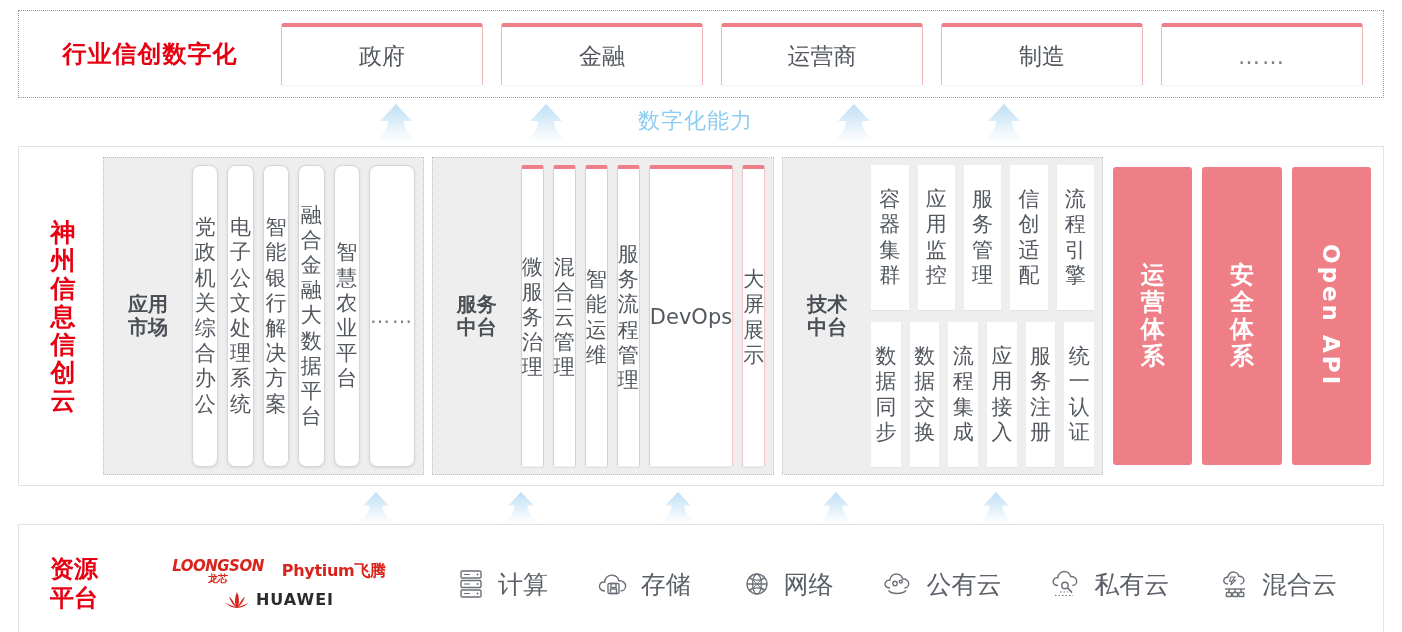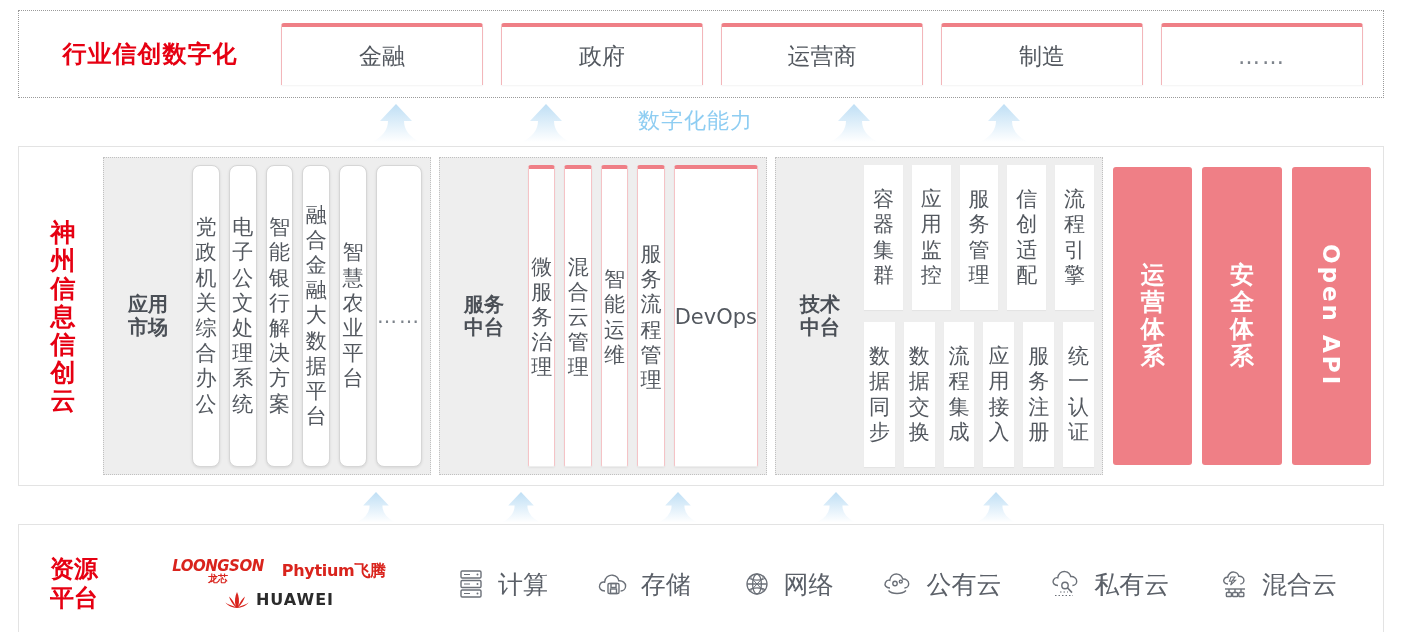--- a/index.html
+++ b/index.html
@@ -289,22 +289,22 @@
   .res-item .ico svg { display: block; width: 36px; height: 34px; }
 </style>
 </head>
 <body>
 
 <div class="stage">
 
   <div class="industry-band">
     <div class="industry-title">行业信创数字化</div>
     <div class="industry-cards">
+      <div class="industry-card">政府</div>
       <div class="industry-card">金融</div>
-      <div class="industry-card">政府</div>
       <div class="industry-card">运营商</div>
       <div class="industry-card">制造</div>
       <div class="industry-card dots">……</div>
     </div>
   </div>
 
   <div class="cap-strip">
     <div class="arrow-up" style="left:350px;">
       <svg viewBox="0 0 56 40">
           <defs>
@@ -414,20 +414,23 @@
               <div>智能运维</div>
             </div>
             <div class="cell svc">
               <div>
                 <div>服务流程</div>
                 <div>管理</div>
               </div>
             </div>
             <div class="cell svc">
               <div>DevOps</div>
+            </div>
+            <div class="cell svc">
+              <div>大屏展示</div>
             </div>
           </div>
         </div>
 
         <div class="layer">
           <div class="layer-label">
             <div>技术</div>
             <div>中台</div>
           </div>
           <div class="layer-cards two-rows">

